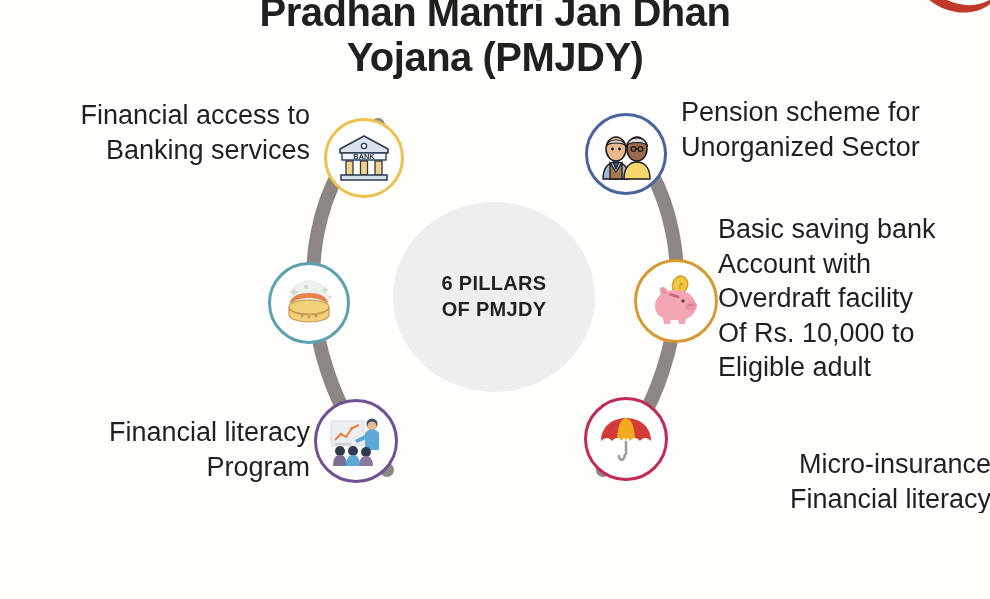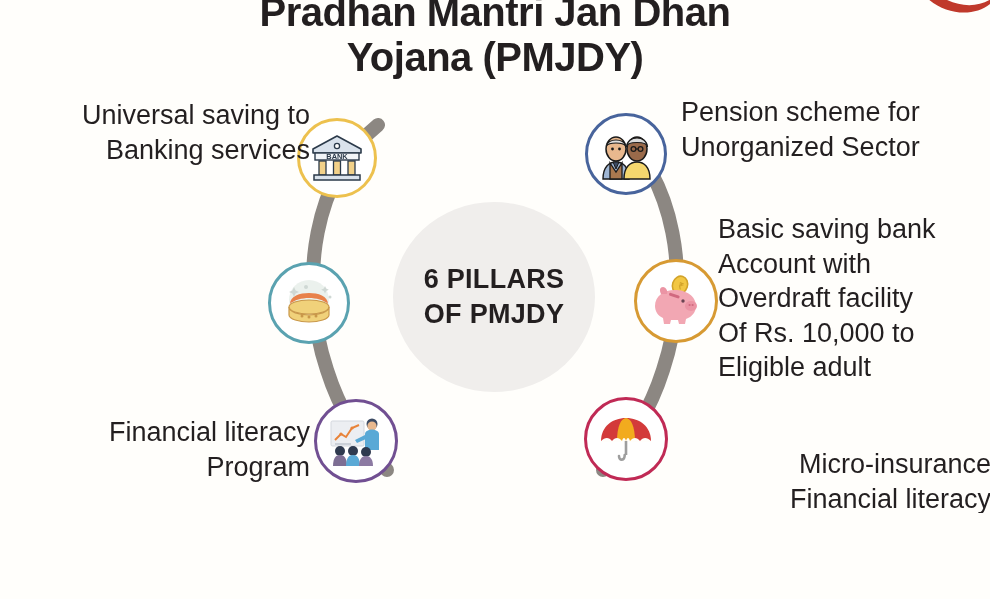--- a/index.html
+++ b/index.html
@@ -62,42 +62,42 @@
     width: 202px;
     height: 190px;
     border-radius: 50%;
     background: #f0eeec;
     display: flex;
     flex-direction: column;
     align-items: center;
     justify-content: center;
   }
   #center-circle .ct {
-    font-size: 27px;
+    font-size: 20px;
     font-weight: bold;
     color: #231f20;
     line-height: 1.28;
     text-align: center;
     white-space: pre-line;
     letter-spacing: 0.3px;
   }
 
   
   .bubble {
     position: absolute;
     border-radius: 50%;
     background: #ffffff;
     box-sizing: border-box;
     display: flex;
     align-items: center;
     justify-content: center;
   }
   .bubble svg { display: block; }
 
-  #bubble-bank      { left: 297px; top: 118px; width: 80px; height: 80px; border: 3px solid #edc14e; }
+  #bubble-bank      { left: 324px; top: 118px; width: 80px; height: 80px; border: 3px solid #edc14e; }
   #bubble-pension   { left: 585px; top: 113px; width: 82px; height: 82px; border: 3px solid #48649c; }
   #bubble-credit    { left: 268px; top: 262px; width: 82px; height: 82px; border: 3px solid #5aa2b0; }
   #bubble-piggy     { left: 634px; top: 259px; width: 84px; height: 84px; border: 3px solid #d79a33; }
   #bubble-literacy  { left: 314px; top: 399px; width: 84px; height: 84px; border: 3px solid #714f92; }
   #bubble-umbrella  { left: 584px; top: 397px; width: 84px; height: 84px; border: 3px solid #c02a55; }
 
   
   .label {
     position: absolute;
     color: #231f20;
@@ -247,21 +247,21 @@
   <div class="bubble" id="bubble-umbrella">
     <svg width="58" height="58" viewBox="0 0 58 58">
       <path d="M4 31 C4 17 15 8 29 8 C43 8 54 17 54 31 Z" fill="#d33a3a"></path>
       <path d="M20 31 C20 17 24 8 29 8 C34 8 38 17 38 31 Z" fill="#f2ab1e"></path>
       <path d="M4 31 C8 27 12 27 15 31 C18 27 22 27 25 31 C26 27 28 27 29 31 C30 27 32 27 33 31 C36 27 40 27 43 31 C46 27 50 27 54 31 L54 32 L4 32 Z" fill="#fffefb"></path>
       <rect x="27.7" y="31" width="2.6" height="14" fill="#9e9e9e"></rect>
       <path d="M27.7 45 C27.7 51 22 51 22 46" fill="none" stroke="#9e9e9e" stroke-width="2.6" stroke-linecap="round"></path>
     </svg>
   </div>
 
-  <div class="label right-al" id="label-universal">Universal saving to
+  <div class="label right-al" id="label-universal">Financial access to
 Banking services</div>
 
 
   <div class="label right-al" id="label-literacy">Financial literacy
 Program</div>
 
   <div class="label left-al" id="label-pension">Pension scheme for
 Unorganized Sector</div>
 
   <div class="label left-al" id="label-basic">Basic saving bank

